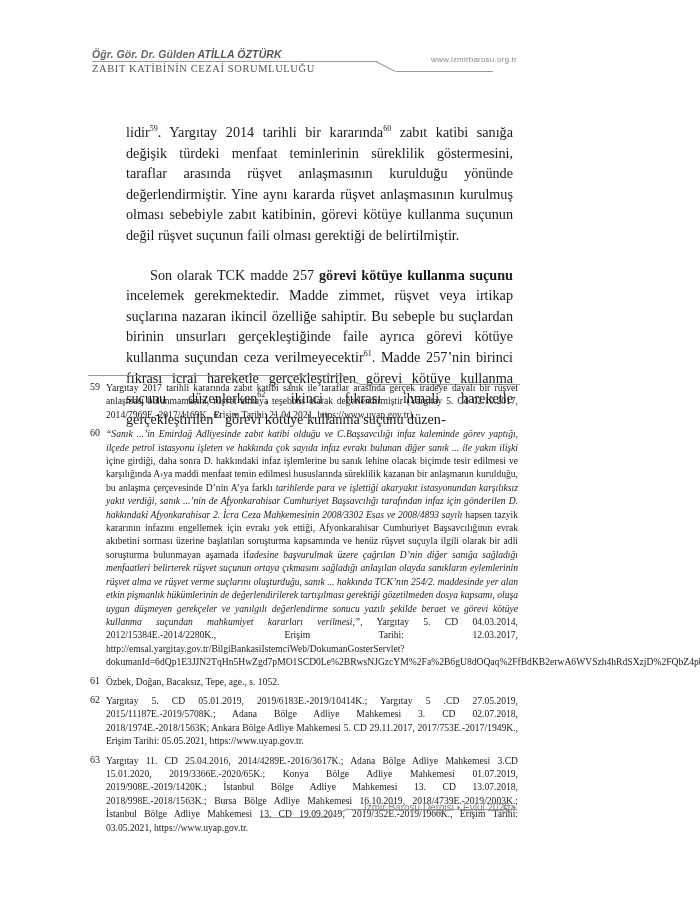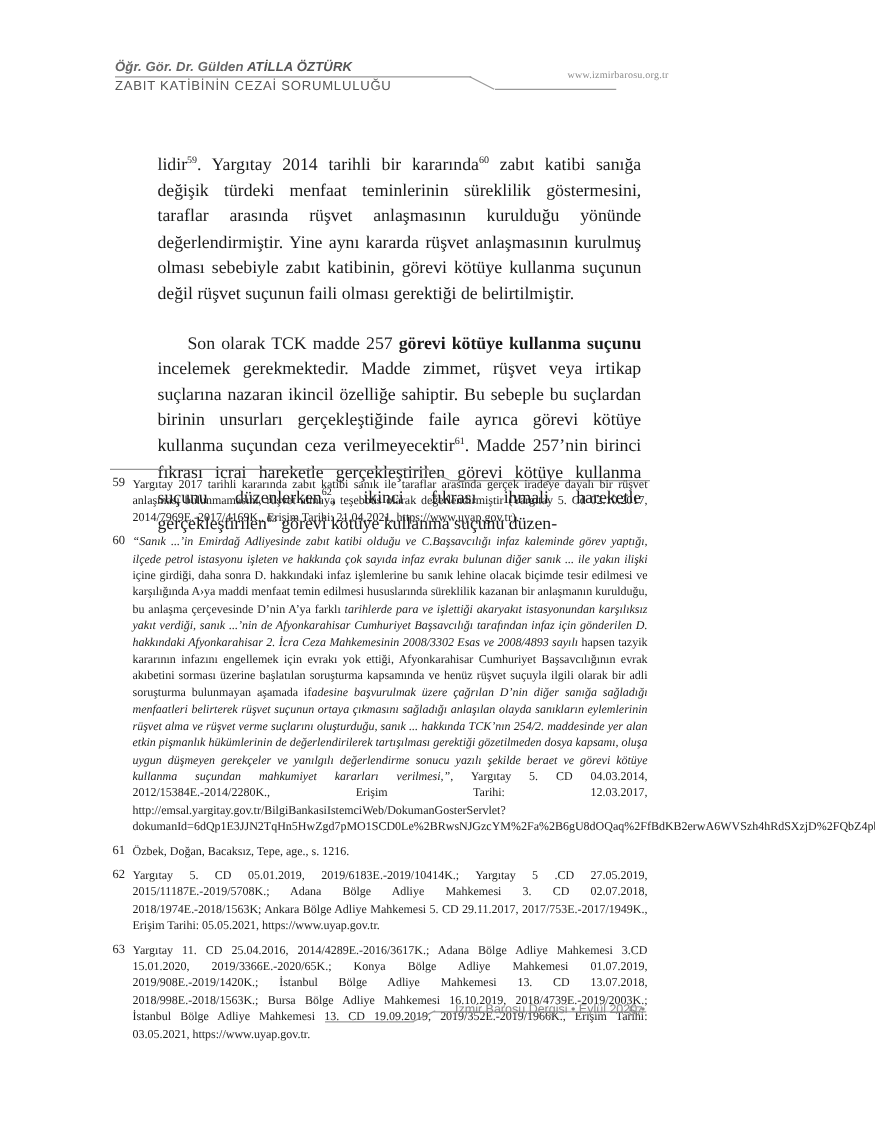--- a/index.html
+++ b/index.html
@@ -4,22 +4,22 @@
   <style>
     html, body { margin:0; padding:0; background:#ffffff; }
     body { width:700px; height:917px; position:relative; overflow:hidden; font-family:"Liberation Serif", serif; color:#1a1a1a; }
 
     .header { position:absolute; left:92px; top:44px; width:410px;font-style:italic; }
     .author { font-family:"Liberation Sans", sans-serif; font-size:10.5px; color:#555; font-weight:bold; letter-spacing:0.1px; }
     .author .light { font-weight:bold; color:#666; }
     .hdr-rule { position:absolute; left:92px; top:61px; width:285px; height:1px; background:#999; }
     .hdr-diag { position:absolute; left:376px; top:61px; width:22px; height:1px; background:#999; transform-origin:left top; transform:rotate(27deg); }
     .hdr-rule2 { position:absolute; left:396px; top:71px; width:97px; height:1px; background:#999; }
-    .subtitle { position:absolute; left:92px; top:63px; font-family:Liberation Sans, sans-serif; font-size:10.5px; color:#555; letter-spacing:0.6px; }
-    .website { position:absolute; left:454px; top:55px; font-family:Liberation Serif, serif; font-size:8px; color:#888; letter-spacing:0.2px; }
+    .subtitle { position:absolute; left:92px; top:63px; font-family:Liberation Serif, serif; font-size:10.5px; color:#555; letter-spacing:0.6px; }
+    .website { position:absolute; left:431px; top:55px; font-family:Liberation Sans, sans-serif; font-size:8px; color:#888; letter-spacing:0.2px; }
 
     .body-text { position:absolute; left:122px; top:118px; width:395px; font-size:14.2px; line-height:20.6px; text-align:justify; color:#1a1a1a; }
     .body-text p { margin:4px; }
     .body-text p.indent { text-indent:24px; margin-top:19px; }
     sup { font-size:8px; line-height:0; vertical-align:super; }
 
     .fn-rule { position:absolute; left:88px; top:375px; width:255px; height:1px; background:#999; }
     .fn-diag { position:absolute; left:342px; top:375px; width:20px; height:1px; background:#999; transform-origin:left top; transform:rotate(26deg); }
     .fn-rule2 { position:absolute; left:360px; top:384px; width:160px; height:1px; background:#999; }
 
@@ -63,21 +63,21 @@
   <div class="fn">
     <span class="fn-num">59</span>
     <span class="fn-text"><span>Yargıtay 2017 tarihli kararında zabıt katibi sanık ile taraflar arasında gerçek iradeye dayalı bir rüşvet anlaşması bulunmamasını, rüşvet almaya teşebbüs olarak değerlendirmiştir (Yargıtay 5. Cd 02.10.2017, 2014/7969E.-2017/4169K., Erişim Tarihi: 21.04.2021,  https://www.uyap.gov.tr).</span></span>
   </div>
   <div class="fn">
     <span class="fn-num">60</span>
     <span class="fn-text"><em>“Sanık ...’in Emirdağ Adliyesinde zabıt katibi olduğu ve C.Başsavcılığı infaz kaleminde görev yaptığı, ilçede petrol istasyonu işleten ve hakkında çok sayıda infaz evrakı bulunan diğer sanık ... ile yakın ilişki</em><span> içine girdiği, daha sonra D. hakkındaki infaz işlemlerine bu sanık lehine olacak biçimde tesir edilmesi ve karşılığında A›ya maddi menfaat temin edilmesi hususlarında süreklilik kazanan bir anlaşmanın kurulduğu, bu anlaşma çerçevesinde D’nin A’ya farklı </span><em>tarihlerde para ve işlettiği akaryakıt istasyonundan karşılıksız yakıt verdiği, sanık ...’nin de Afyonkarahisar Cumhuriyet Başsavcılığı tarafından infaz için gönderilen D. hakkındaki Afyonkarahisar 2. İcra Ceza Mahkemesinin 2008/3302 Esas ve 2008/4893 sayılı</em><span> hapsen tazyik kararının infazını engellemek için evrakı yok ettiği, Afyonkarahisar Cumhuriyet Başsavcılığının evrak akıbetini sorması üzerine başlatılan soruşturma kapsamında ve henüz rüşvet suçuyla ilgili olarak bir adli soruşturma bulunmayan aşamada if</span><em>adesine başvurulmak üzere çağrılan D’nin diğer sanığa sağladığı menfaatleri belirterek rüşvet suçunun ortaya çıkmasını sağladığı anlaşılan olayda sanıkların eylemlerinin rüşvet alma ve rüşvet verme suçlarını oluşturduğu, sanık ... hakkında TCK’nın 254/2. maddesinde yer alan etkin pişmanlık hükümlerinin de değerlendirilerek tartışılması gerektiği gözetilmeden dosya kapsamı, oluşa uygun düşmeyen gerekçeler ve yanılgılı değerlendirme sonucu yazılı şekilde beraet ve görevi kötüye kullanma suçundan mahkumiyet kararları verilmesi,”</em><span>, Yargıtay 5. CD 04.03.2014, 2012/15384E.-2014/2280K., Erişim Tarihi: 12.03.2017,  http://emsal.yargitay.gov.tr/BilgiBankasiIstemciWeb/DokumanGosterServlet?dokumanId=6dQp1E3JJN2TqHn5HwZgd7pMO1SCD0Le%2BRwsNJGzcYM%2Fa%2B6gU8dOQaq%2FfBdKB2erwA6WVSzh4hRdSXzjD%2FQbZ4pbiJ2.</span></span>
   </div>
   <div class="fn">
     <span class="fn-num">61</span>
-    <span class="fn-text"><span>Özbek, Doğan, Bacaksız, Tepe, age., s. 1216.</span></span>
+    <span class="fn-text"><span>Özbek, Doğan, Bacaksız, Tepe, age., s. 1052.</span></span>
   </div>
   <div class="fn">
     <span class="fn-num">62</span>
     <span class="fn-text"><span>Yargıtay 5. CD 05.01.2019, 2019/6183E.-2019/10414K.; Yargıtay 5 .CD 27.05.2019, 2015/11187E.-2019/5708K.; Adana Bölge Adliye Mahkemesi 3. CD 02.07.2018, 2018/1974E.-2018/1563K; Ankara Bölge Adliye Mahkemesi 5. CD 29.11.2017, 2017/753E.-2017/1949K., Erişim Tarihi: 05.05.2021, https://www.uyap.gov.tr.</span></span>
   </div>
   <div class="fn">
     <span class="fn-num">63</span>
     <span class="fn-text"><span>Yargıtay 11. CD 25.04.2016, 2014/4289E.-2016/3617K.; Adana Bölge Adliye Mahkemesi 3.CD 15.01.2020, 2019/3366E.-2020/65K.; Konya Bölge Adliye Mahkemesi 01.07.2019, 2019/908E.-2019/1420K.; İstanbul Bölge Adliye Mahkemesi 13. CD 13.07.2018, 2018/998E.-2018/1563K.; Bursa Bölge Adliye Mahkemesi 16.10.2019, 2018/4739E.-2019/2003K.; İstanbul Bölge Adliye Mahkemesi 13. CD 19.09.2019, 2019/352E.-2019/1966K., Erişim Tarihi: 03.05.2021, https://www.uyap.gov.tr.</span></span>
   </div>
 </div>

